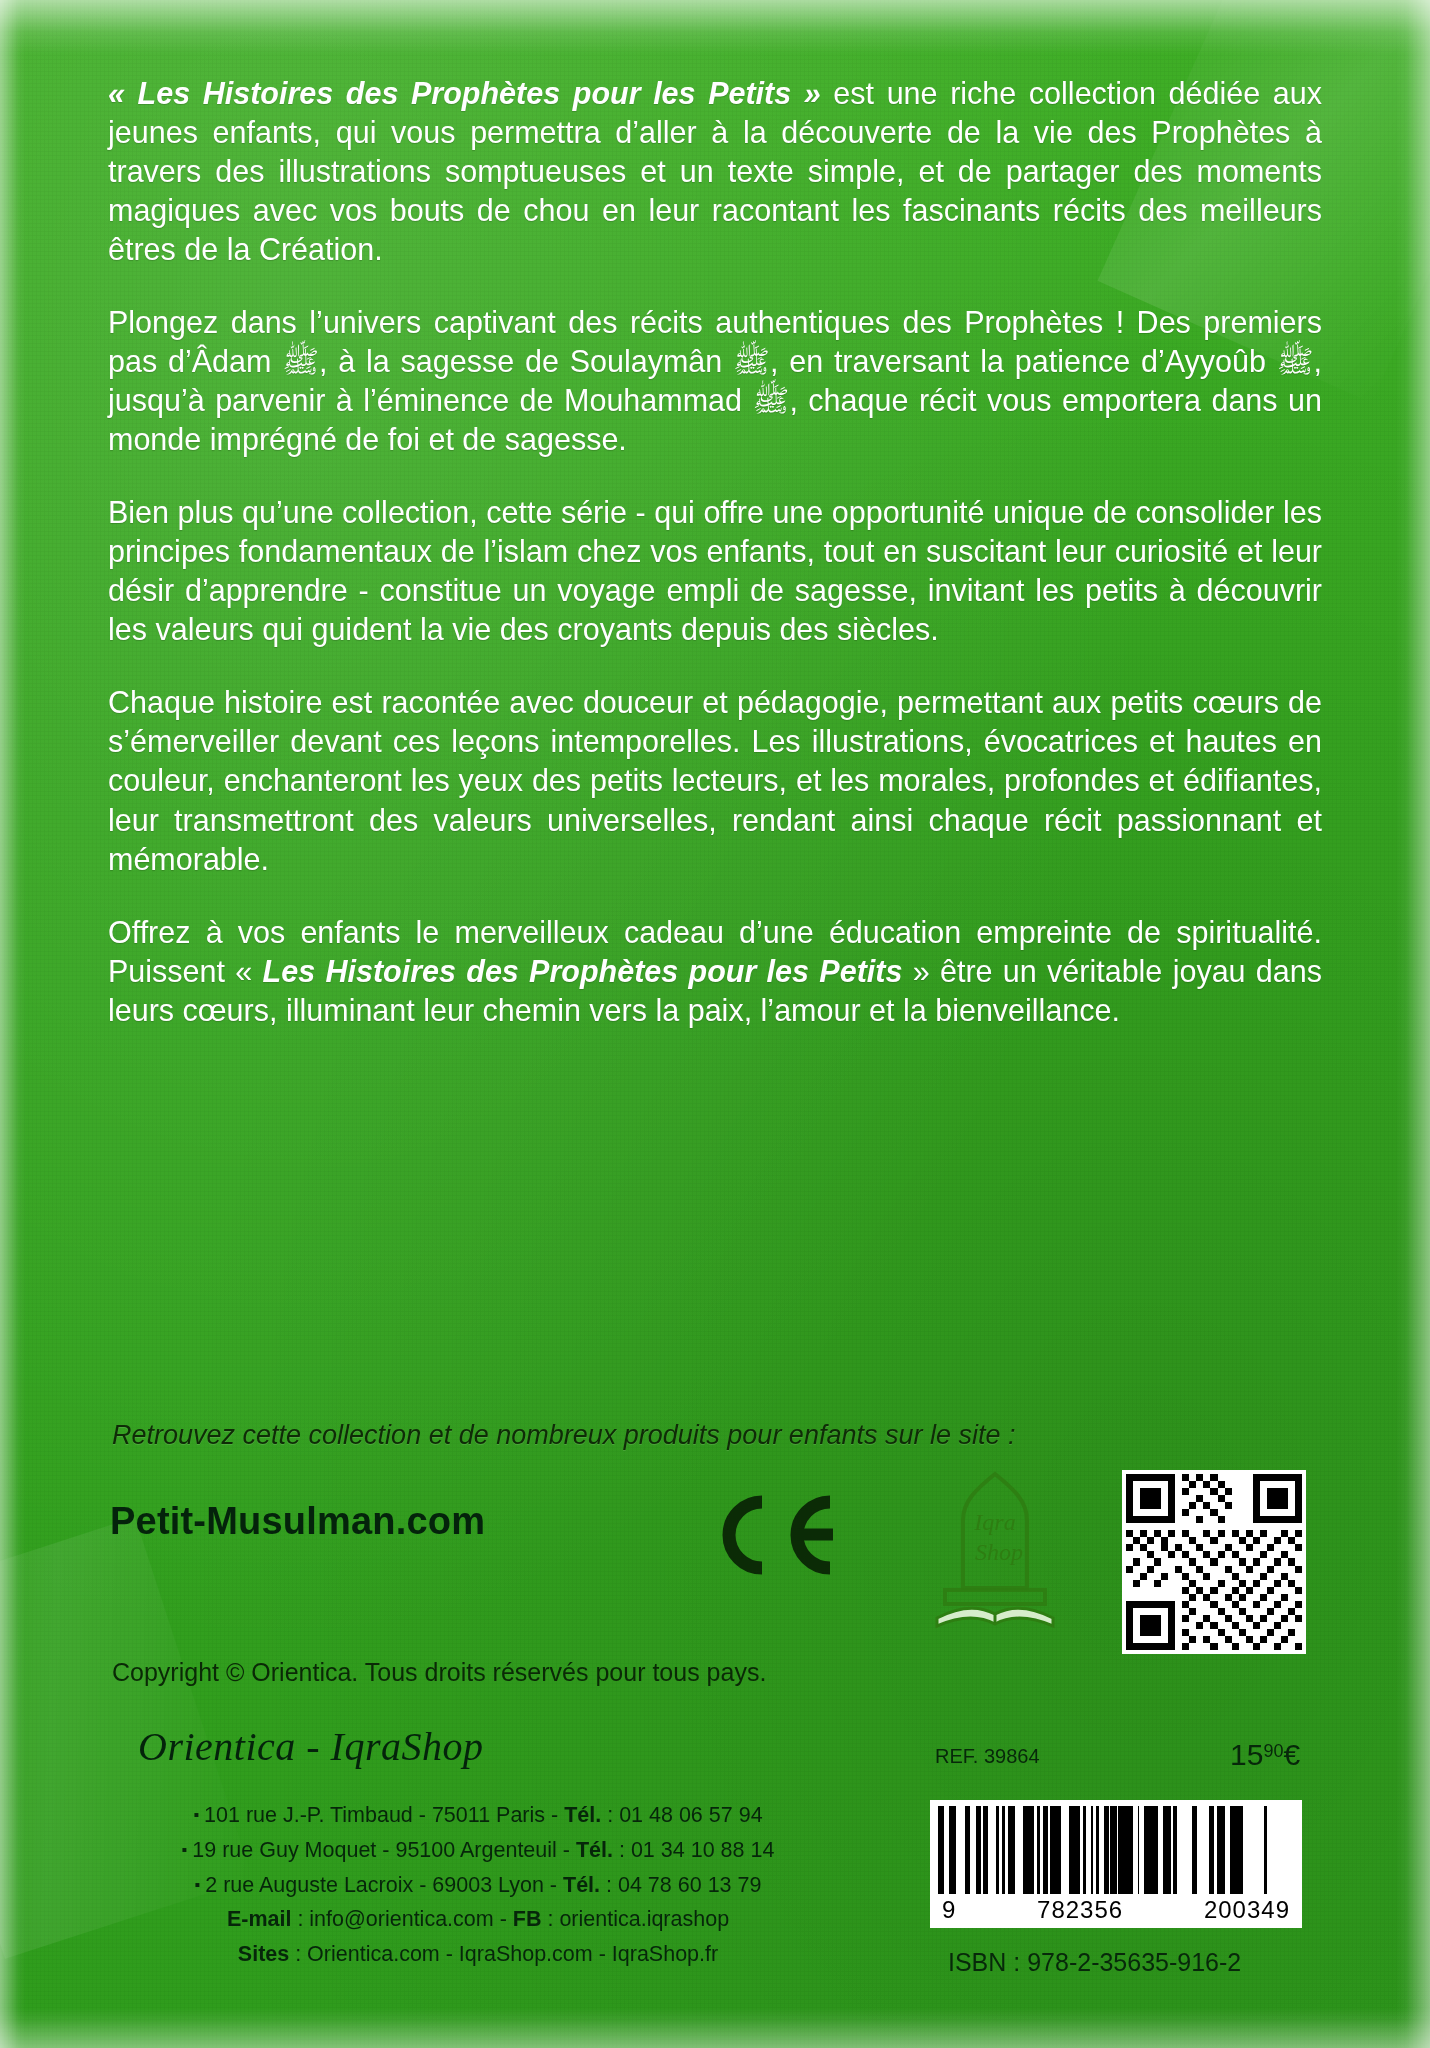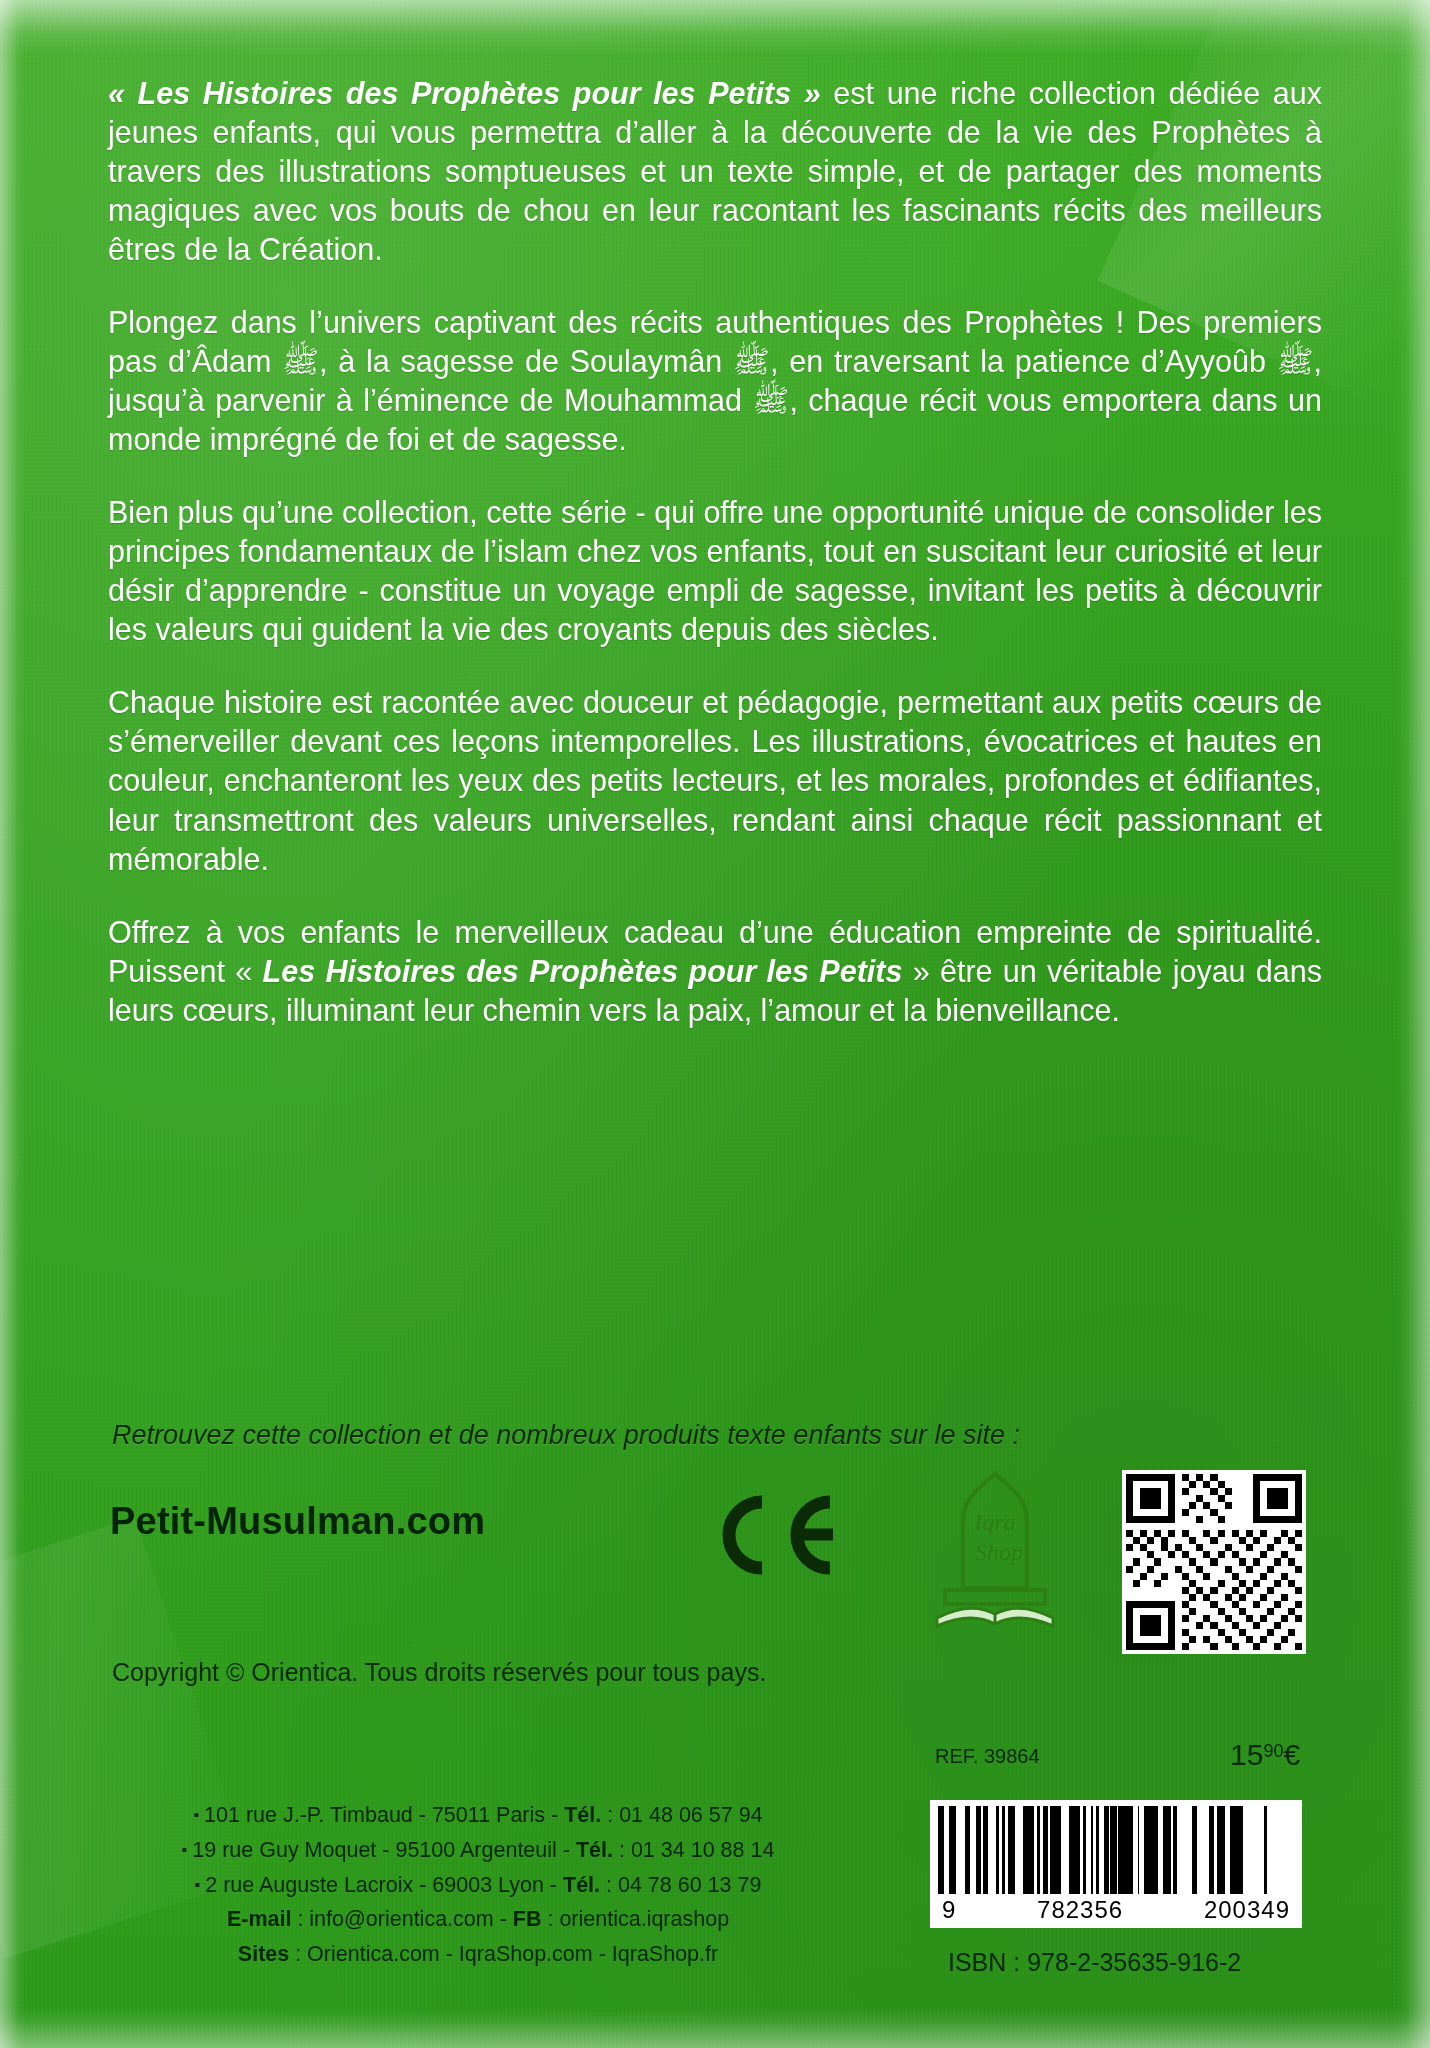--- a/index.html
+++ b/index.html
@@ -231,21 +231,21 @@
     <p class="body-text">Plongez dans l’univers captivant des récits authentiques des Prophètes ! Des premiers pas d’Âdam ﷺ, à la sagesse de Soulaymân ﷺ, en traversant la patience d’Ayyoûb ﷺ, jusqu’à parvenir à l’éminence de Mouhammad ﷺ, chaque récit vous emportera dans un monde imprégné de foi et de sagesse.</p>
 
     <p class="body-text">Bien plus qu’une collection, cette série - qui offre une opportunité unique de consolider les principes fondamentaux de l’islam chez vos enfants, tout en suscitant leur curiosité et leur désir d’apprendre - constitue un voyage empli de sagesse, invitant les petits à découvrir les valeurs qui guident la vie des croyants depuis des siècles.</p>
 
     <p class="body-text">Chaque histoire est racontée avec douceur et pédagogie, permettant aux petits cœurs de s’émerveiller devant ces leçons intemporelles. Les illustrations, évocatrices et hautes en couleur, enchanteront les yeux des petits lecteurs, et les morales, profondes et édifiantes, leur transmettront des valeurs universelles, rendant ainsi chaque récit passionnant et mémorable.</p>
 
     <p class="body-text"><span>Offrez à vos enfants le merveilleux cadeau d’une éducation empreinte de spiritualité. Puissent « </span><span class="italic-bold">Les Histoires des Prophètes pour les Petits</span><span> » être un véritable joyau dans leurs cœurs, illuminant leur chemin vers la paix, l’amour et la bienveillance.</span></p>
 
   </div>
 
-  <div class="retrouvez">Retrouvez cette collection et de nombreux produits texte enfants sur le site :</div>
+  <div class="retrouvez">Retrouvez cette collection et de nombreux produits pour enfants sur le site :</div>
 
   <div class="site-name">Petit-Musulman.com</div>
 
   <div class="ce-mark">
     <svg viewBox="0 0 160 90" width="160" height="90" aria-hidden="true">
       <path d="M62 12 A33 33 0 1 0 62 78" fill="none" stroke="#0b2b06" stroke-width="13"></path>
       <path d="M130 12 A33 33 0 1 0 130 78" fill="none" stroke="#0b2b06" stroke-width="13"></path>
       <rect x="97" y="38.5" width="36" height="12" fill="#0b2b06"></rect>
     </svg>
   </div>
@@ -419,20 +419,21 @@
           <rect x="15" y="24" width="1" height="1"></rect>
         <rect x="18" y="24" width="1" height="1"></rect>
           <rect x="21" y="24" width="1" height="1"></rect>
           <rect x="24" y="24" width="1" height="1"></rect>
       </g>
     </svg>
   </div>
 
   <div class="copyright">Copyright © Orientica. Tous droits réservés pour tous pays.</div>
 
+  <div class="brandline">Orientica - IqraShop</div>
 
   <div class="addresses">
     <div>
       <span class="bullet">▪</span><span>101 rue J.-P. Timbaud - 75011 Paris - </span><b>Tél.</b><span> : 01 48 06 57 94</span>
     </div>
     <div>
       <span class="bullet">▪</span><span>19 rue Guy Moquet - 95100 Argenteuil - </span><b>Tél.</b><span> : 01 34 10 88 14</span>
     </div>
     <div>
       <span class="bullet">▪</span><span>2 rue Auguste Lacroix - 69003 Lyon - </span><b>Tél.</b><span> : 04 78 60 13 79</span>

